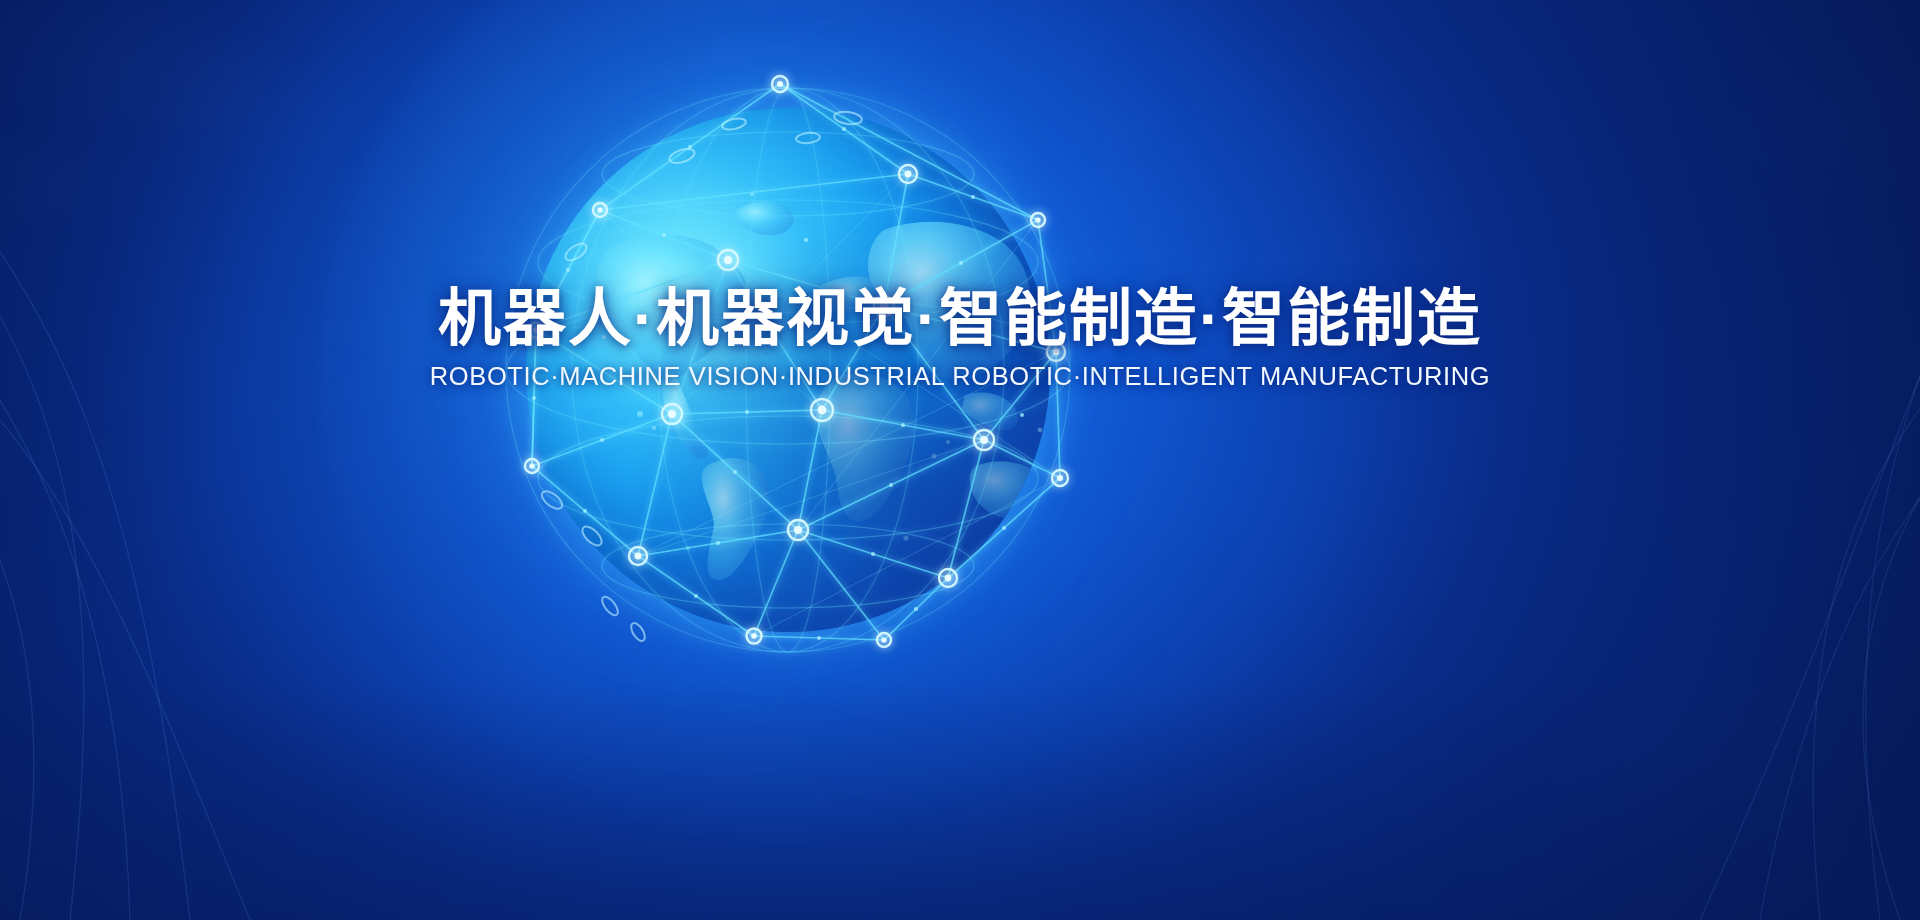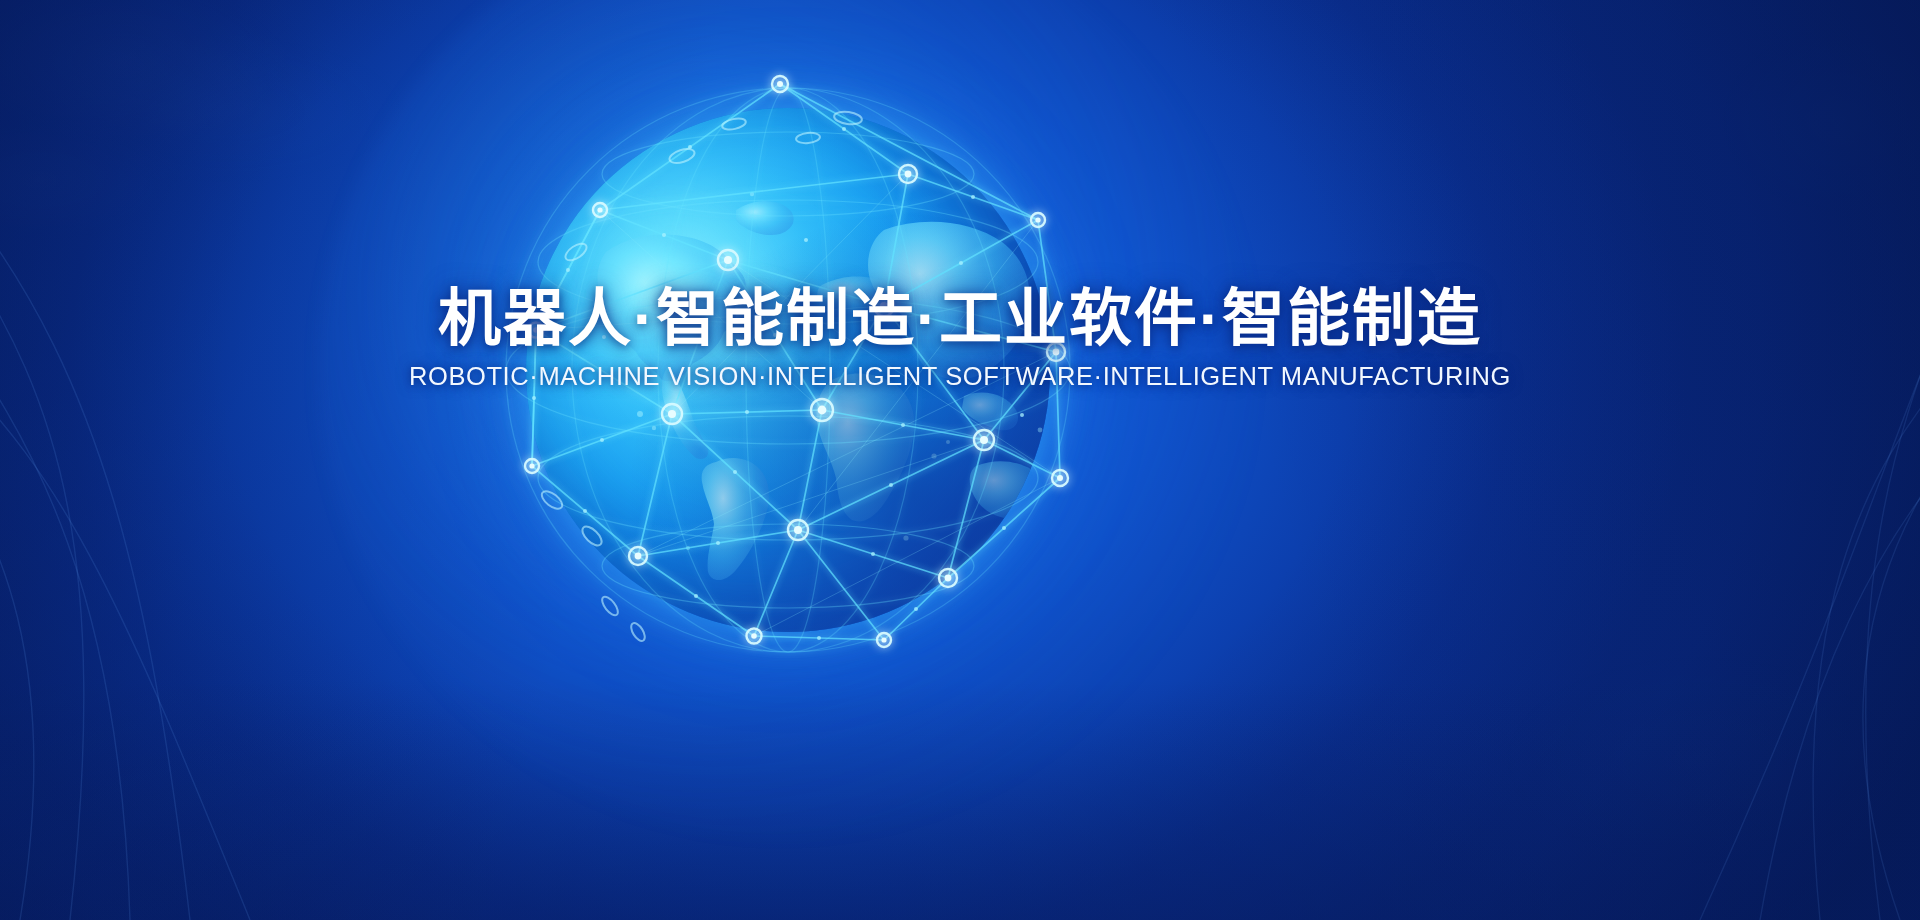--- a/index.html
+++ b/index.html
@@ -384,17 +384,17 @@
         <ellipse cx="-212" cy="-118" rx="12" ry="6" transform="rotate(-34 -212 -118)"></ellipse>
         <ellipse cx="-236" cy="130" rx="12" ry="6" transform="rotate(38 -236 130)"></ellipse>
         <ellipse cx="-196" cy="166" rx="12" ry="6" transform="rotate(44 -196 166)"></ellipse>
         <ellipse cx="-178" cy="236" rx="11" ry="5" transform="rotate(52 -178 236)"></ellipse>
         <ellipse cx="-150" cy="262" rx="10" ry="5" transform="rotate(58 -150 262)"></ellipse>
       </g>
     </svg>
   </div>
 
   <div id="text-block">
-    <div id="headline">机器人·智能制造·工业软件·智能制造</div>
-    <div id="subtitle">ROBOTIC·MACHINE VISION·INTELLIGENT SOFTWARE·INTELLIGENT MANUFACTURING</div>
+    <div id="headline">机器人·机器视觉·智能制造·智能制造</div>
+    <div id="subtitle">ROBOTIC·MACHINE VISION·INDUSTRIAL ROBOTIC·INTELLIGENT MANUFACTURING</div>
   </div>
 
 </div>
 
 </body></html>

